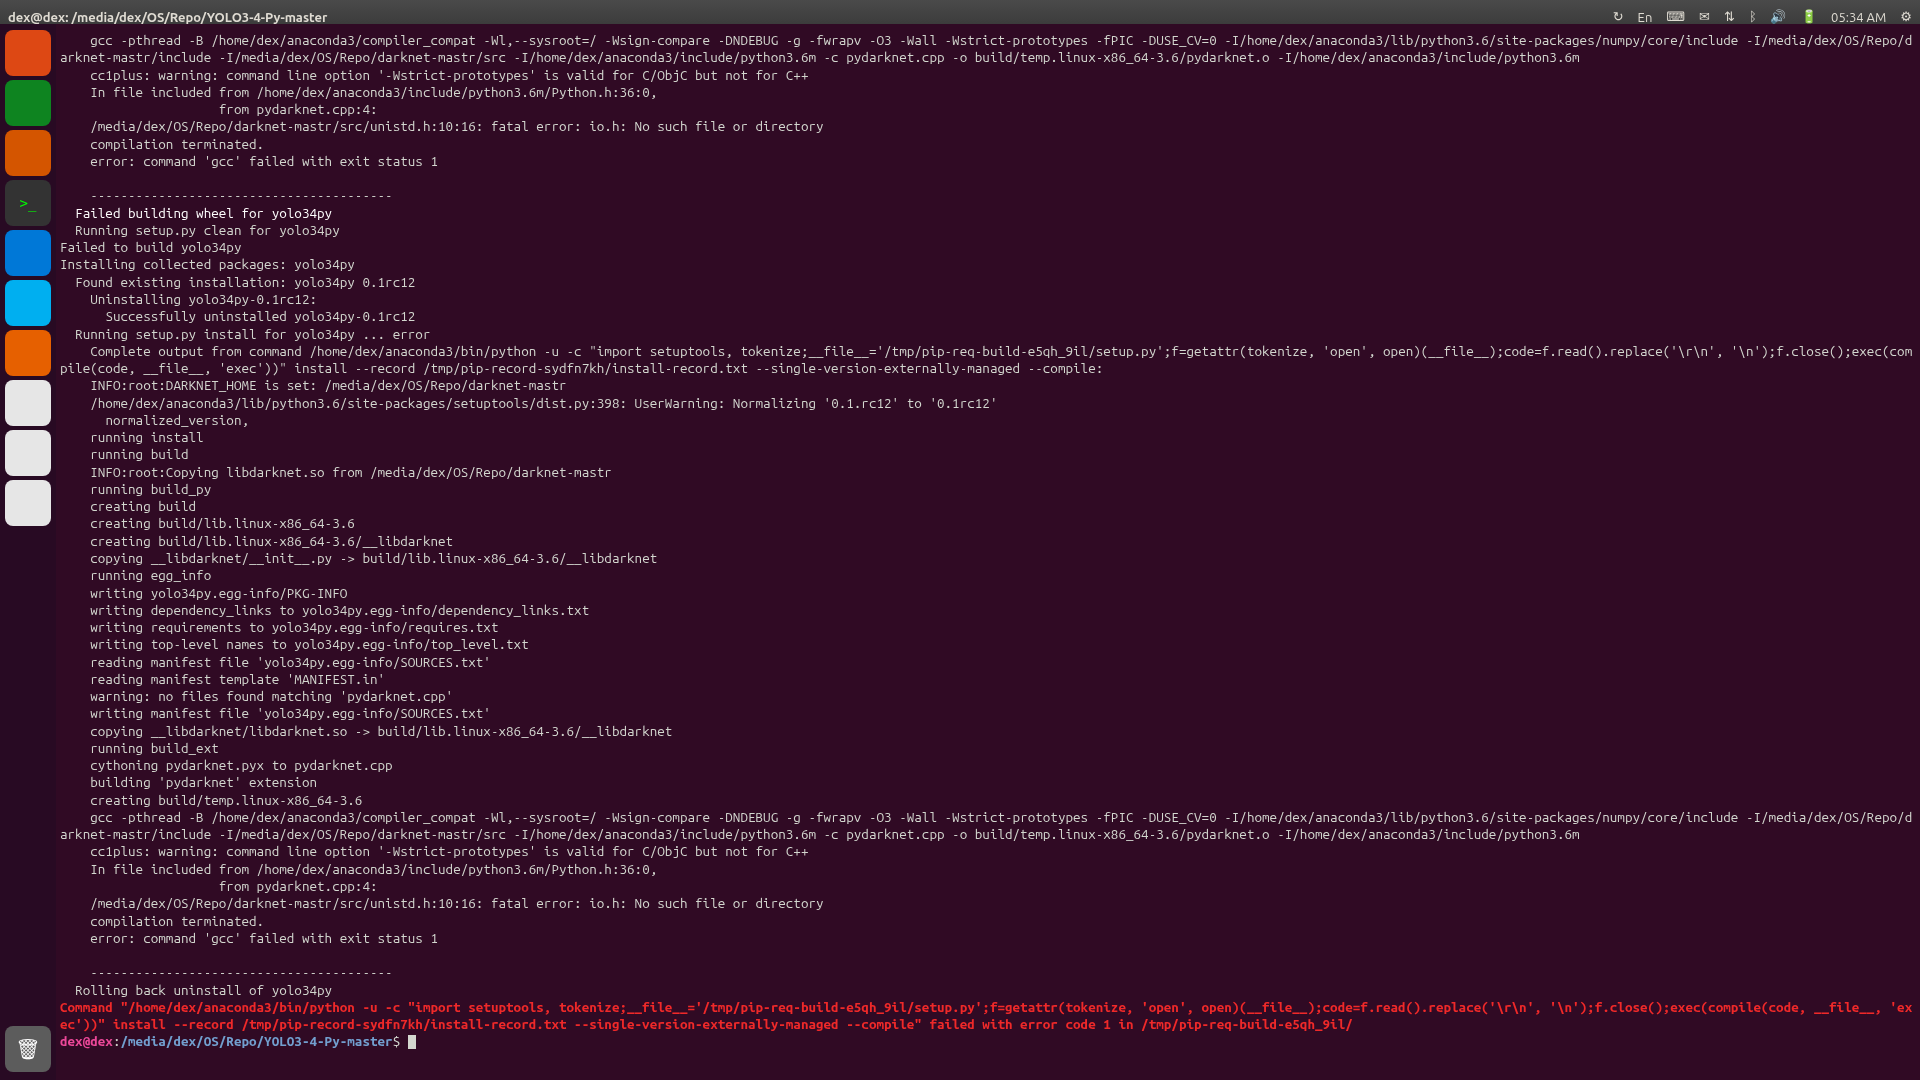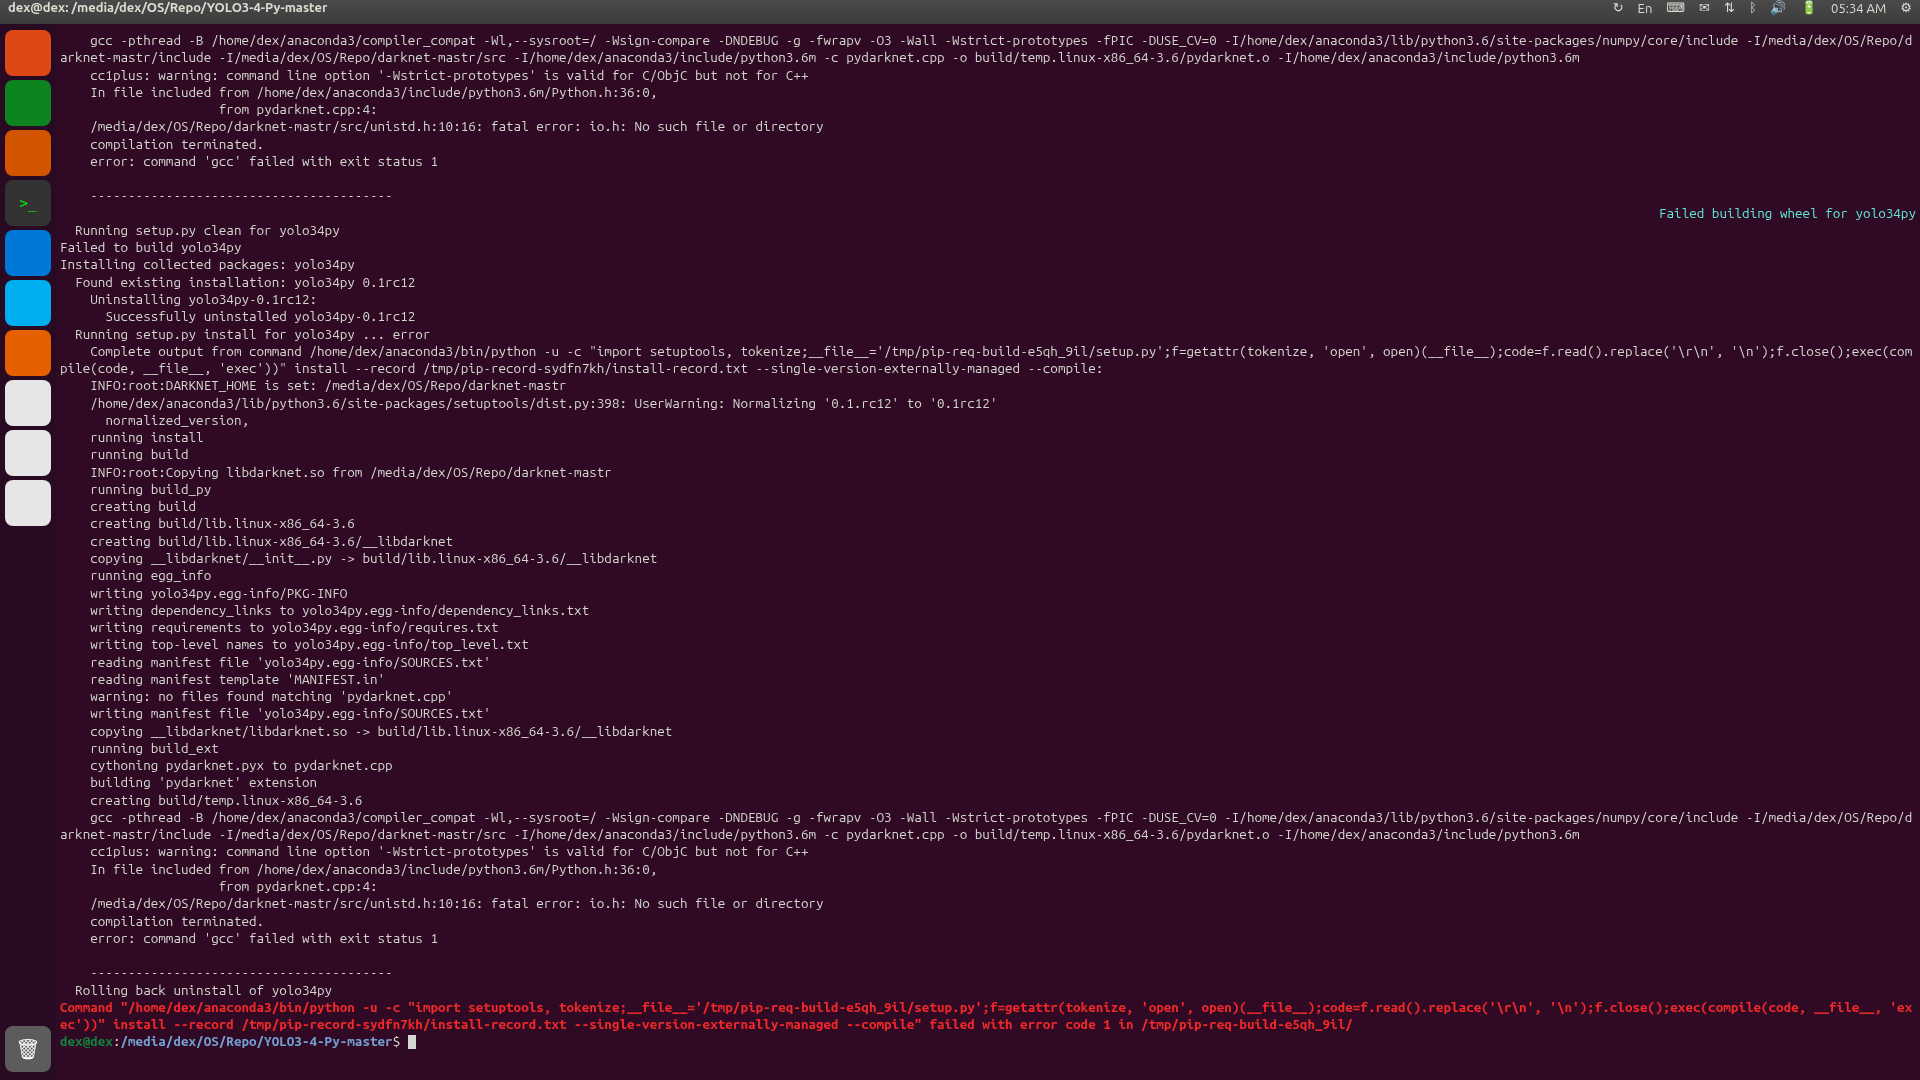--- a/index.html
+++ b/index.html
@@ -9,21 +9,21 @@
   background: #2d0922;
   font-family: "Ubuntu Mono", "DejaVu Sans Mono", monospace;
   font-size: 13.5px;
   overflow: hidden;
   position: relative;
 }
 .topbar {
   height: 24px;
   background: linear-gradient(to bottom, #4a4a4a, #3c3c3c);
   display: flex;
-  align-items: flex-start;
+  align-items: flex-end;
   padding: 0 8px;
   color: #dfdbd2;
   font-family: Ubuntu, sans-serif;
   font-size: 13px;
 }
 .topbar .title { flex: 1; font-weight: bold; }
 .topbar .indicators { display: flex; gap: 14px; align-items: center; }
 .topbar .indicators span { display: inline-flex; align-items: center; }
 .launcher {
   position: absolute;
@@ -66,23 +66,23 @@
   width: calc(1920px - 56px);
   height: calc(1080px - 24px);
   background: #300a24;
   color: #d3d7cf;
   padding: 8px 4px;
   line-height: 1.28;
   white-space: pre-wrap;
   word-break: break-all;
   overflow: hidden;
 }
-.terminal .red { color: #5eead4; text-align: right; }
+.terminal .red { color: #ffffff; }
 .terminal .redbold { color: #ef2929; font-weight: bold; }
-.terminal .prompt-user { color: #15803d; font-weight: bold; }
+.terminal .prompt-user { color: #ec4899; font-weight: bold; }
 .terminal .prompt-path { color: #729fcf; font-weight: bold; }
 .terminal .cursor {
   display: inline-block;
   width: 8px;
   height: 14px;
   background: #d3d7cf;
   vertical-align: text-bottom;
 }
 </style>
 </head>

